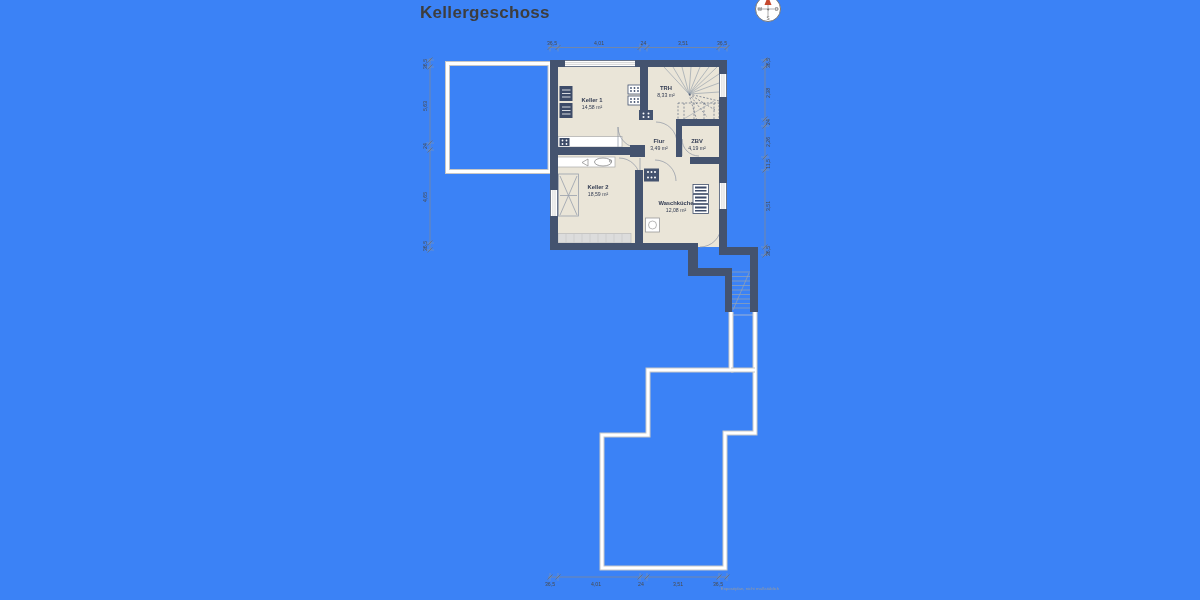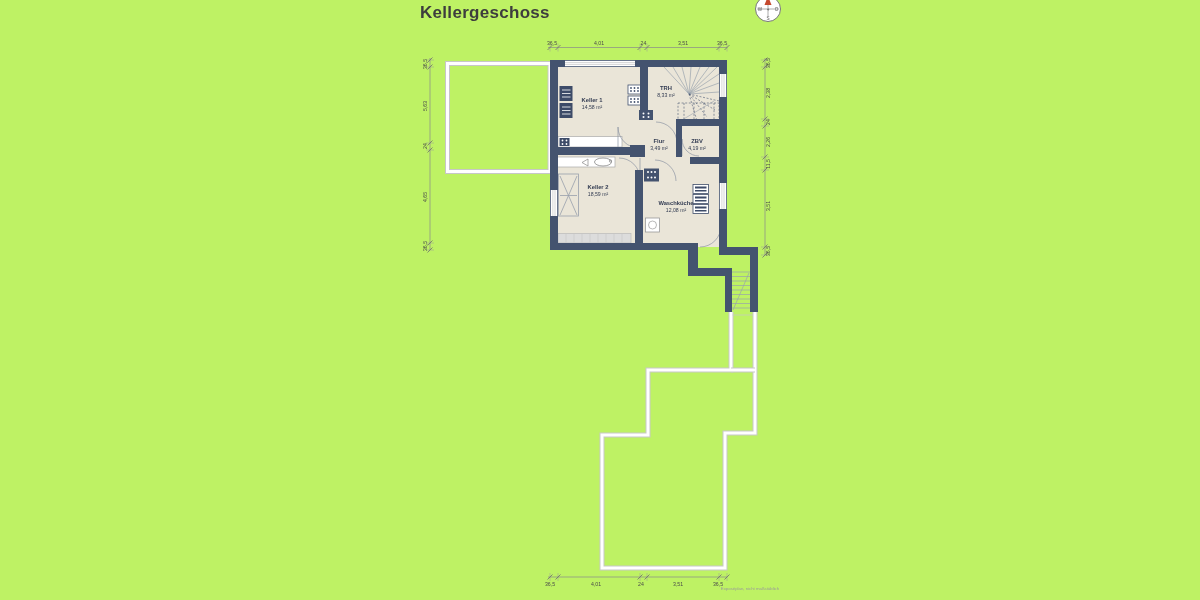--- a/index.html
+++ b/index.html
@@ -1,16 +1,16 @@
 <!DOCTYPE html>
 <html><head>
 <meta charset="utf-8">
 <style>
   html,body{margin:0;padding:0;background:#fff;}
-  .canvas{position:relative;width:1200px;height:600px;background:#bef264;overflow:hidden;
+  .canvas{position:relative;width:1200px;height:600px;background:#3b82f6;overflow:hidden;
           font-family:"Liberation Sans", sans-serif;}
   svg{position:absolute;left:0;top:0;font-family:"Liberation Sans", sans-serif;}
   text{fill:#4a4a4a;}
   .title-text{font-size:17px;font-weight:bold;fill:#3d3d3d;letter-spacing:.3px;}
   .room-name{font-size:5.8px;font-weight:bold;fill:#333c52;text-anchor:middle;}
   .room-area{font-size:5.2px;fill:#333c52;text-anchor:middle;}
   .dim{font-size:5.2px;fill:#4a4a4a;text-anchor:middle;}
   .footer{font-size:4.3px;fill:#9a9a9a;text-anchor:middle;}
   .compass-letter{font-size:4.6px;fill:#555;text-anchor:middle;}
   .dimline{stroke:#8a8a8a;stroke-width:.7;fill:none;}

